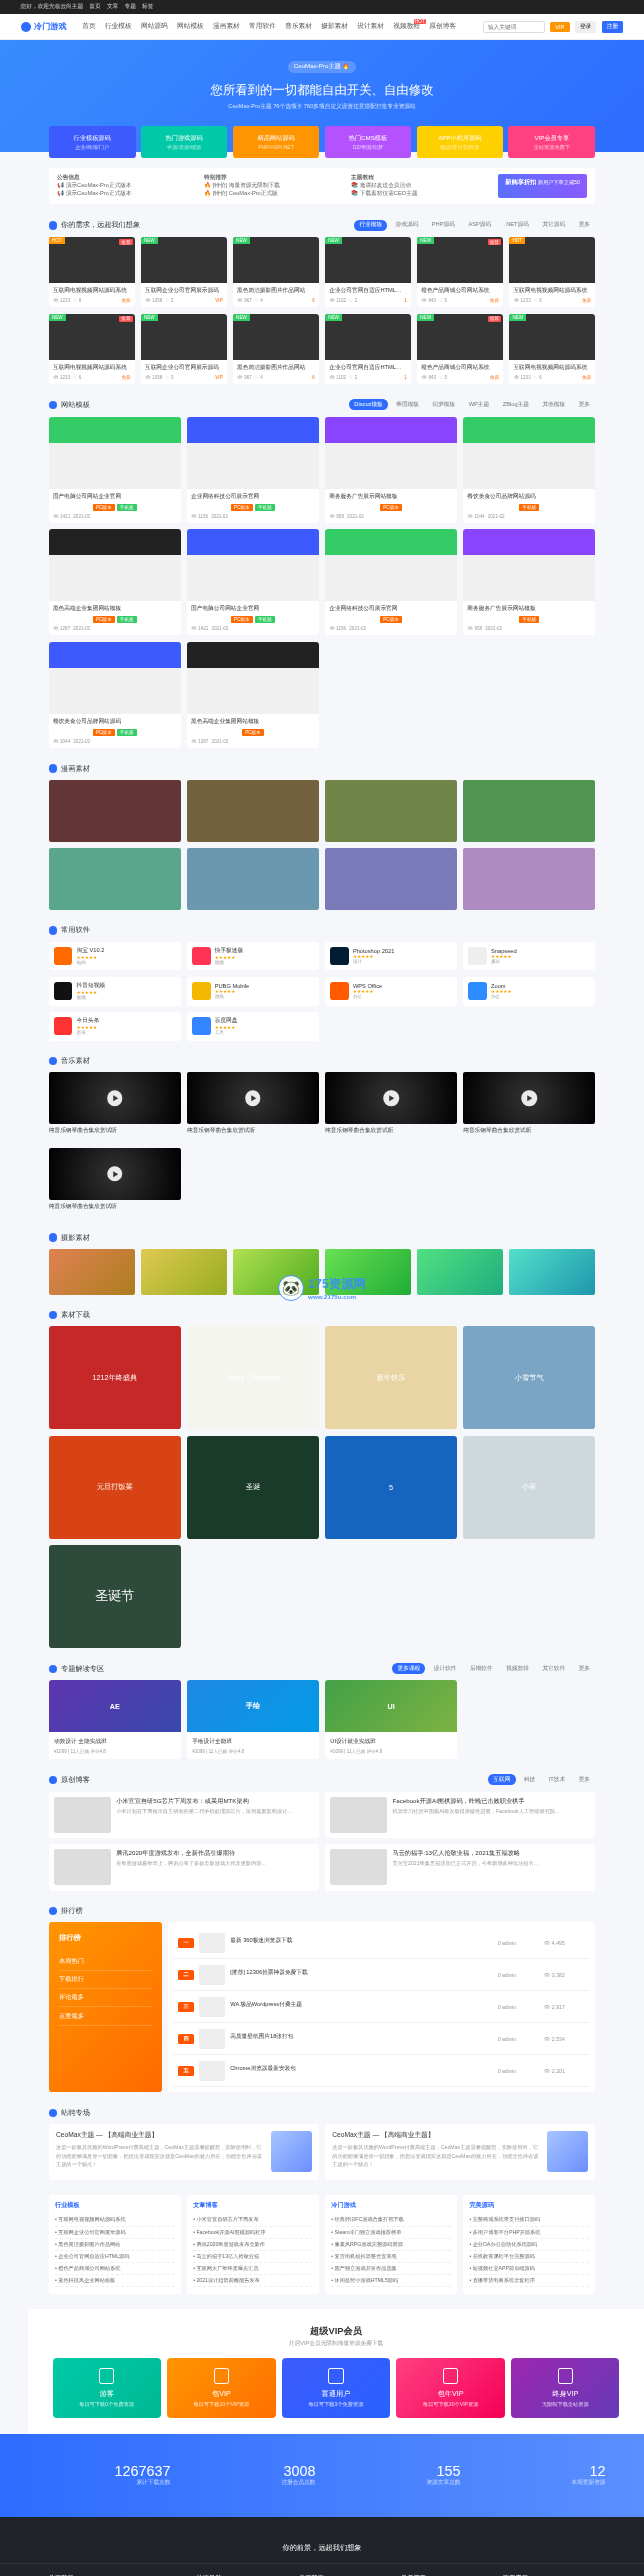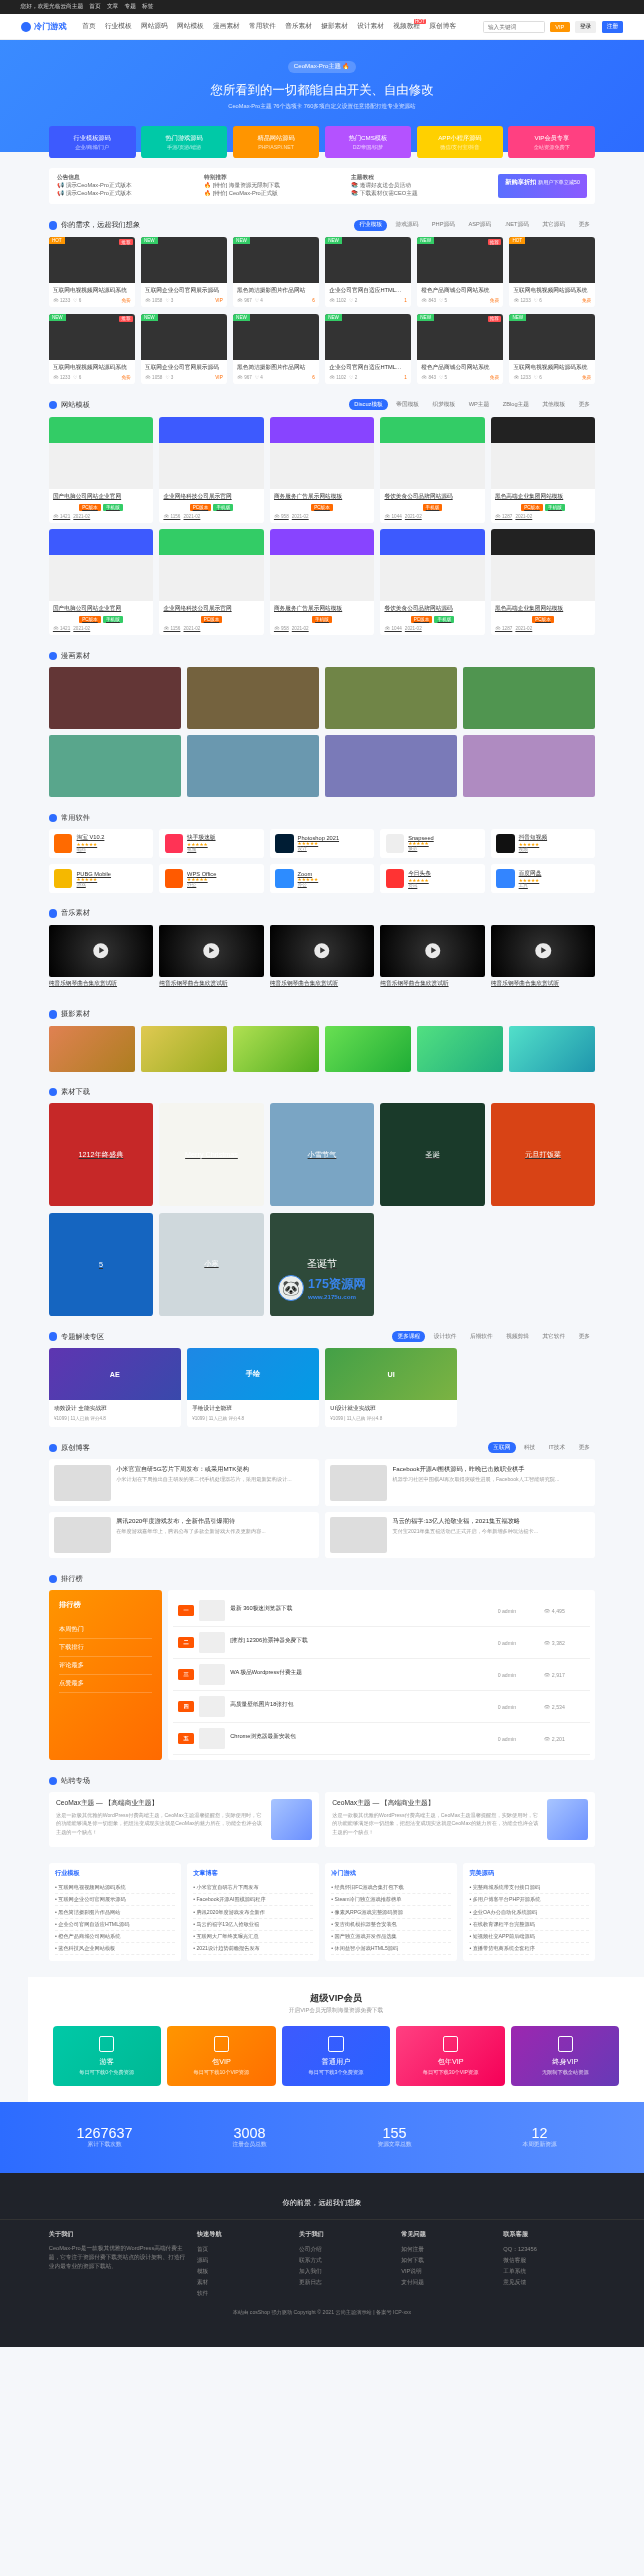--- a/index.html
+++ b/index.html
@@ -28,21 +28,21 @@
 .notice-row .col { flex: 1; }
 .notice-row .promo { background: linear-gradient(90deg,#5b6fff,#8b5bff); color: #fff; padding: 4.1px 7.2px; border-radius: 2.1px; font-size: 6.2px; }
 .section { max-width: 567px; margin: 0 auto 15.5px; padding: 0 10.3px; }
 .section-head { display: flex; align-items: center; gap: 4.1px; margin: 10.3px 0 6.2px; }
 .section-head .icon { width: 8.2px; height: 8.2px; background: #2d6cff; border-radius: 50%; }
 .section-head h2 { font-size: 7.2px; font-weight: 500; color: #333; }
 .section-head .tabs { margin-left: auto; display: flex; gap: 3.1px; }
 .section-head .tab { padding: 1.5px 5.2px; border-radius: 5.2px; font-size: 5.7px; color: #777; cursor: pointer; }
 .section-head .tab.active { background: #2d6cff; color: #fff; }
 .grid-6 { display: grid; grid-template-columns: repeat(6, 1fr); gap: 6.2px; }
-.grid-5 { display: grid; grid-template-columns: repeat(5, 1fr); gap: 6.2px; text-decoration: underline; }
+.grid-5 { display: grid; grid-template-columns: repeat(4, 1fr); gap: 6.2px; }
 .grid-4 { display: grid; grid-template-columns: repeat(4, 1fr); gap: 6.2px; }
 .card { background: #fff; border-radius: 3.1px; overflow: hidden; position: relative; }
 .card-img { width: 100%; height: 46px; background: #333; display: flex; align-items: center; justify-content: center; color: #fff; font-size: 5.2px; position: relative; }
 .card-cat { position: absolute; top: 0; left: 0; padding: 1px 3.1px; font-size: 4.6px; color: #fff; }
 .card-reco { position: absolute; top: 2.1px; right: 2.1px; background: #ff4d4f; color: #fff; padding: 0.5px 2.1px; font-size: 4.6px; border-radius: 1px; }
 .card-body { padding: 4.1px; }
 .card-title { font-size: 5.7px; color: #333; margin-bottom: 3.1px; white-space: nowrap; overflow: hidden; text-overflow: ellipsis; }
 .card-meta { display: flex; gap: 3.1px; font-size: 4.6px; color: #999; }
 .card-meta span { display: flex; align-items: center; gap: 1px; }
 .tpl-card { border-radius: 3.1px; overflow: hidden; }
@@ -92,21 +92,21 @@
 .link-col h3 { font-size: 6.2px; color: #2d6cff; margin-bottom: 4.1px; }
 .link-col ul { list-style: none; }
 .link-col li { font-size: 5.2px; color: #666; padding: 2.1px 0; border-bottom: 0.5px dashed #eee; white-space: nowrap; overflow: hidden; text-overflow: ellipsis; }
 .vip-section { background: #fff; padding: 15.5px 10.3px; text-align: center; margin-left: 28px; }
 .vip-section h2 { font-size: 9.3px; margin-bottom: 2.1px; }
 .vip-section p { font-size: 5.7px; color: #999; margin-bottom: 10.3px; }
 .vip-cards { max-width: 567px; margin: 0 auto; display: grid; grid-template-columns: repeat(5, 1fr); gap: 6.2px; }
 .vip-card { border-radius: 4.1px; padding: 10.3px 5.2px; color: #fff; text-align: center; }
 .vip-card .icon { width: 15.5px; height: 15.5px; margin: 0 auto 5.2px; border: 1px solid #fff; border-radius: 2.1px; }
 .stats-bar { background: linear-gradient(90deg, #2d6cff, #5a8fff); color: #fff; padding: 15.5px 0; }
-.stats-inner { max-width: 567px; margin: 8px auto; display: grid; grid-template-columns: repeat(4, 1fr); text-align: center; gap: 13px; }
+.stats-inner { max-width: 567px; margin: 14px auto; display: grid; grid-template-columns: repeat(4, 1fr); text-align: right; gap: 13px; }
 .stat-num { font-size: 14.4px; font-weight: 300; }
 .stat-label { font-size: 5.7px; opacity: .7; }
 .footer { background: #20232a; color: #888; padding: 15.5px 0 31px; font-size: 5.7px; }
 .footer-inner { max-width: 567px; margin: 0 auto; display: grid; grid-template-columns: 1.5fr 1fr 1fr 1fr 1fr; gap: 10.3px; padding: 0 10.3px; }
 .footer h4 { color: #ccc; font-size: 6.2px; margin-bottom: 5.2px; }
 .footer ul { list-style: none; }
 .footer li { padding: 1.5px 0; }
 .footer-tagline { text-align: center; color: #fff; font-size: 7.2px; padding: 10.3px 0; border-bottom: 0.5px solid #333; margin-bottom: 10.3px; }
 .watermark { position: fixed; top: 50%; left: 50%; transform: translate(-50%,-50%); font-size: 12.4px; color: #3a8bff; font-weight: bold; pointer-events: none; z-index: 999; opacity: .9; display: flex; align-items: center; gap: 4.1px; }
 .watermark-icon { width: 26px; height: 26px; background: #fff; border-radius: 50%; border: 1.5px solid #3a8bff; display: flex; align-items: center; justify-content: center; font-size: 14.4px; }
@@ -697,36 +697,39 @@
       <h2>素材下载</h2>
     </div>
   <div class="grid-5" id="grid-poster">
       <div class="poster-card">
         <div class="poster-img" style="background:#c62828;display:flex;align-items:center;justify-content:center;color:#fff;font-size:7.2px">1212年终盛典</div>
       </div>
       <div class="poster-card">
         <div class="poster-img" style="background:#f5f5f0;display:flex;align-items:center;justify-content:center;color:#fff;font-size:7.2px">Merry Christmas</div>
       </div>
       <div class="poster-card">
+        <div class="poster-img" style="background:#e8d5a3;display:flex;align-items:center;justify-content:center;color:#fff;font-size:7.2px">新年快乐</div>
+      </div>
+      <div class="poster-card">
         <div class="poster-img" style="background:#7aa5c4;display:flex;align-items:center;justify-content:center;color:#fff;font-size:7.2px">小雪节气</div>
+      </div>
+      <div class="poster-card">
+        <div class="poster-img" style="background:#d84315;display:flex;align-items:center;justify-content:center;color:#fff;font-size:7.2px">元旦打饭菜</div>
       </div>
       <div class="poster-card">
         <div class="poster-img" style="background:#1a3a2a;display:flex;align-items:center;justify-content:center;color:#fff;font-size:7.2px">圣诞</div>
       </div>
       <div class="poster-card">
-        <div class="poster-img" style="background:#d84315;display:flex;align-items:center;justify-content:center;color:#fff;font-size:7.2px">元旦打饭菜</div>
-      </div>
-      <div class="poster-card">
         <div class="poster-img" style="background:#1565c0;display:flex;align-items:center;justify-content:center;color:#fff;font-size:7.2px">5</div>
       </div>
       <div class="poster-card">
         <div class="poster-img" style="background:#cfd8dc;display:flex;align-items:center;justify-content:center;color:#fff;font-size:7.2px">小寒</div>
       </div>
       <div class="poster-card">
-        <div class="poster-img" style="background:#2e4a3a;display:flex;align-items:center;justify-content:center;color:#fff;font-size:10px">圣诞节</div>
+        <div class="poster-img" style="background:#2e4a3a;display:flex;align-items:center;justify-content:center;color:#fff;font-size:13px">圣诞节</div>
       </div>
     </div>
 </div>
 
 <div class="section">
   <div class="section-head">
       <div class="icon"></div>
       <h2>专题解读专区</h2>
       <div class="tabs" id="tabs-course">
         <span class="tab active">更多课程</span>

